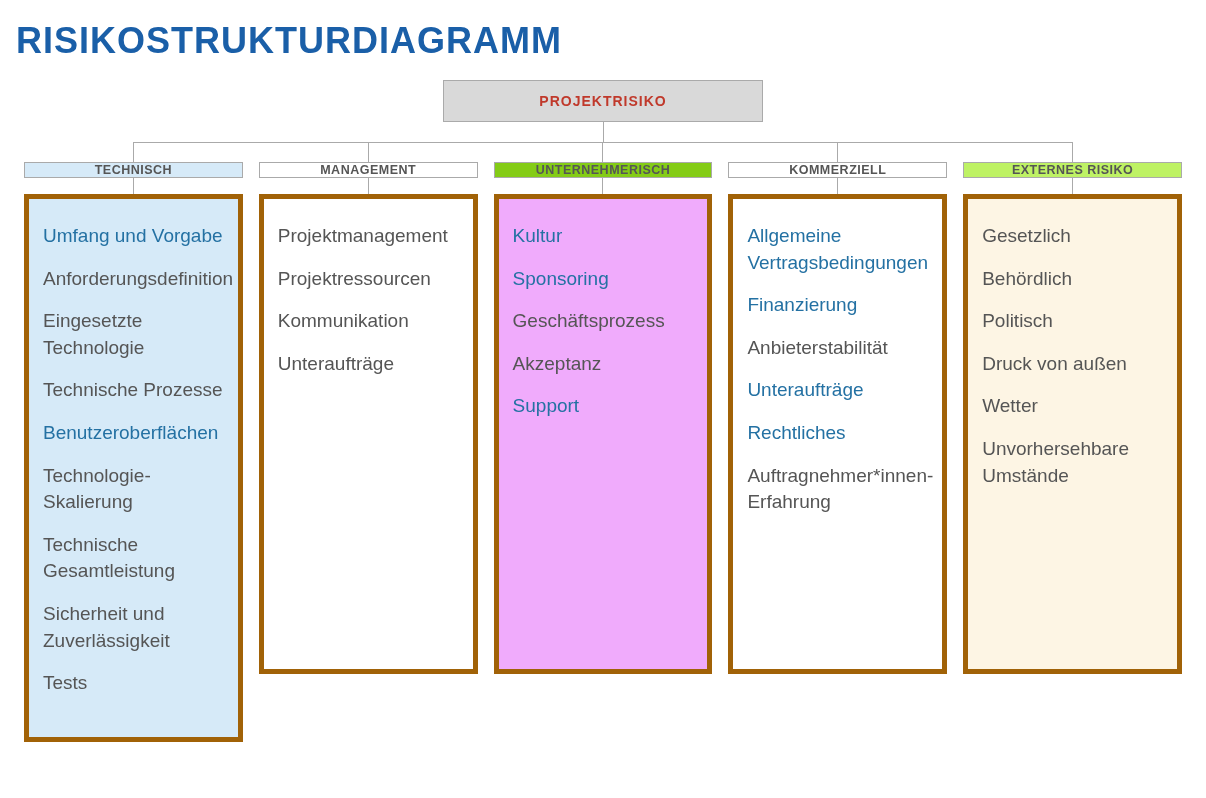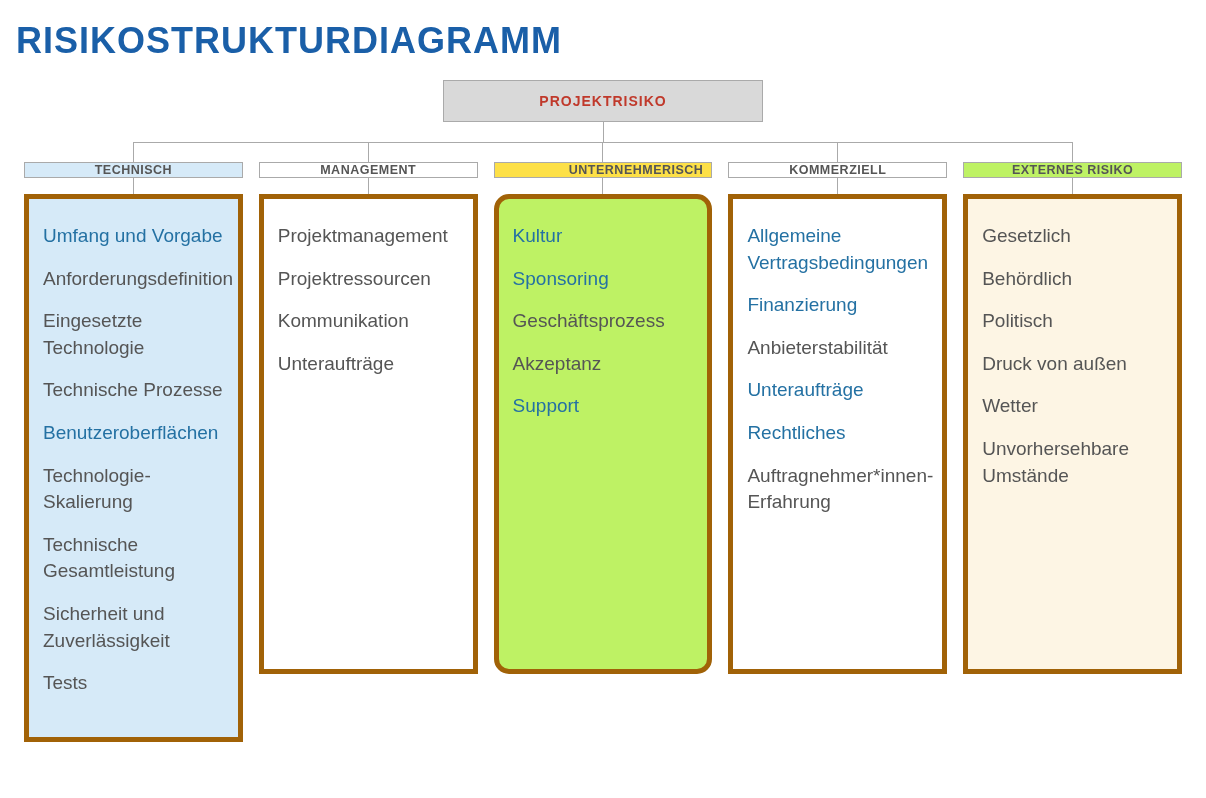--- a/index.html
+++ b/index.html
@@ -65,41 +65,41 @@
       border: 1px solid #aaa;
       padding: 0 8px;
       font-size: 12.5px;
       font-weight: bold;
       letter-spacing: 0.5px;
       text-align: center;
       color: #555;
     }
     .cat-technisch { background: #d6eaf8; }
     .cat-management { background: #fff; }
-    .cat-unternehmerisch { background: #fde047; text-align: right; }
+    .cat-unternehmerisch { background: #84cc16; }
     .cat-kommerziell { background: #fff; }
     .cat-extern { background: #bef264; }
 
     
     .header-connector {
       width: 1px;
       height: 16px;
       background: #aaa;
     }
     .content-box {
       width: calc(100% - 16px);
       border: 5px solid #a16207;
       padding: 24px 14px;
       font-size: 19px;
       min-height: 480px;
       line-height: 1.4;
     }
     .content-box-technisch { background: #d6eaf8; }
     .content-box-management { background: #fff; }
-    .content-box-unternehmerisch { background: #bef264; border-radius: 15px; }
+    .content-box-unternehmerisch { background: #f0abfc; }
     .content-box-kommerziell { background: #fff; }
     .content-box-extern { background: #fdf5e4; }
 
     .content-item {
       margin-bottom: 16px;
       color: #555;
     }
     .content-item.highlight {
       color: #2471a3;
     }

